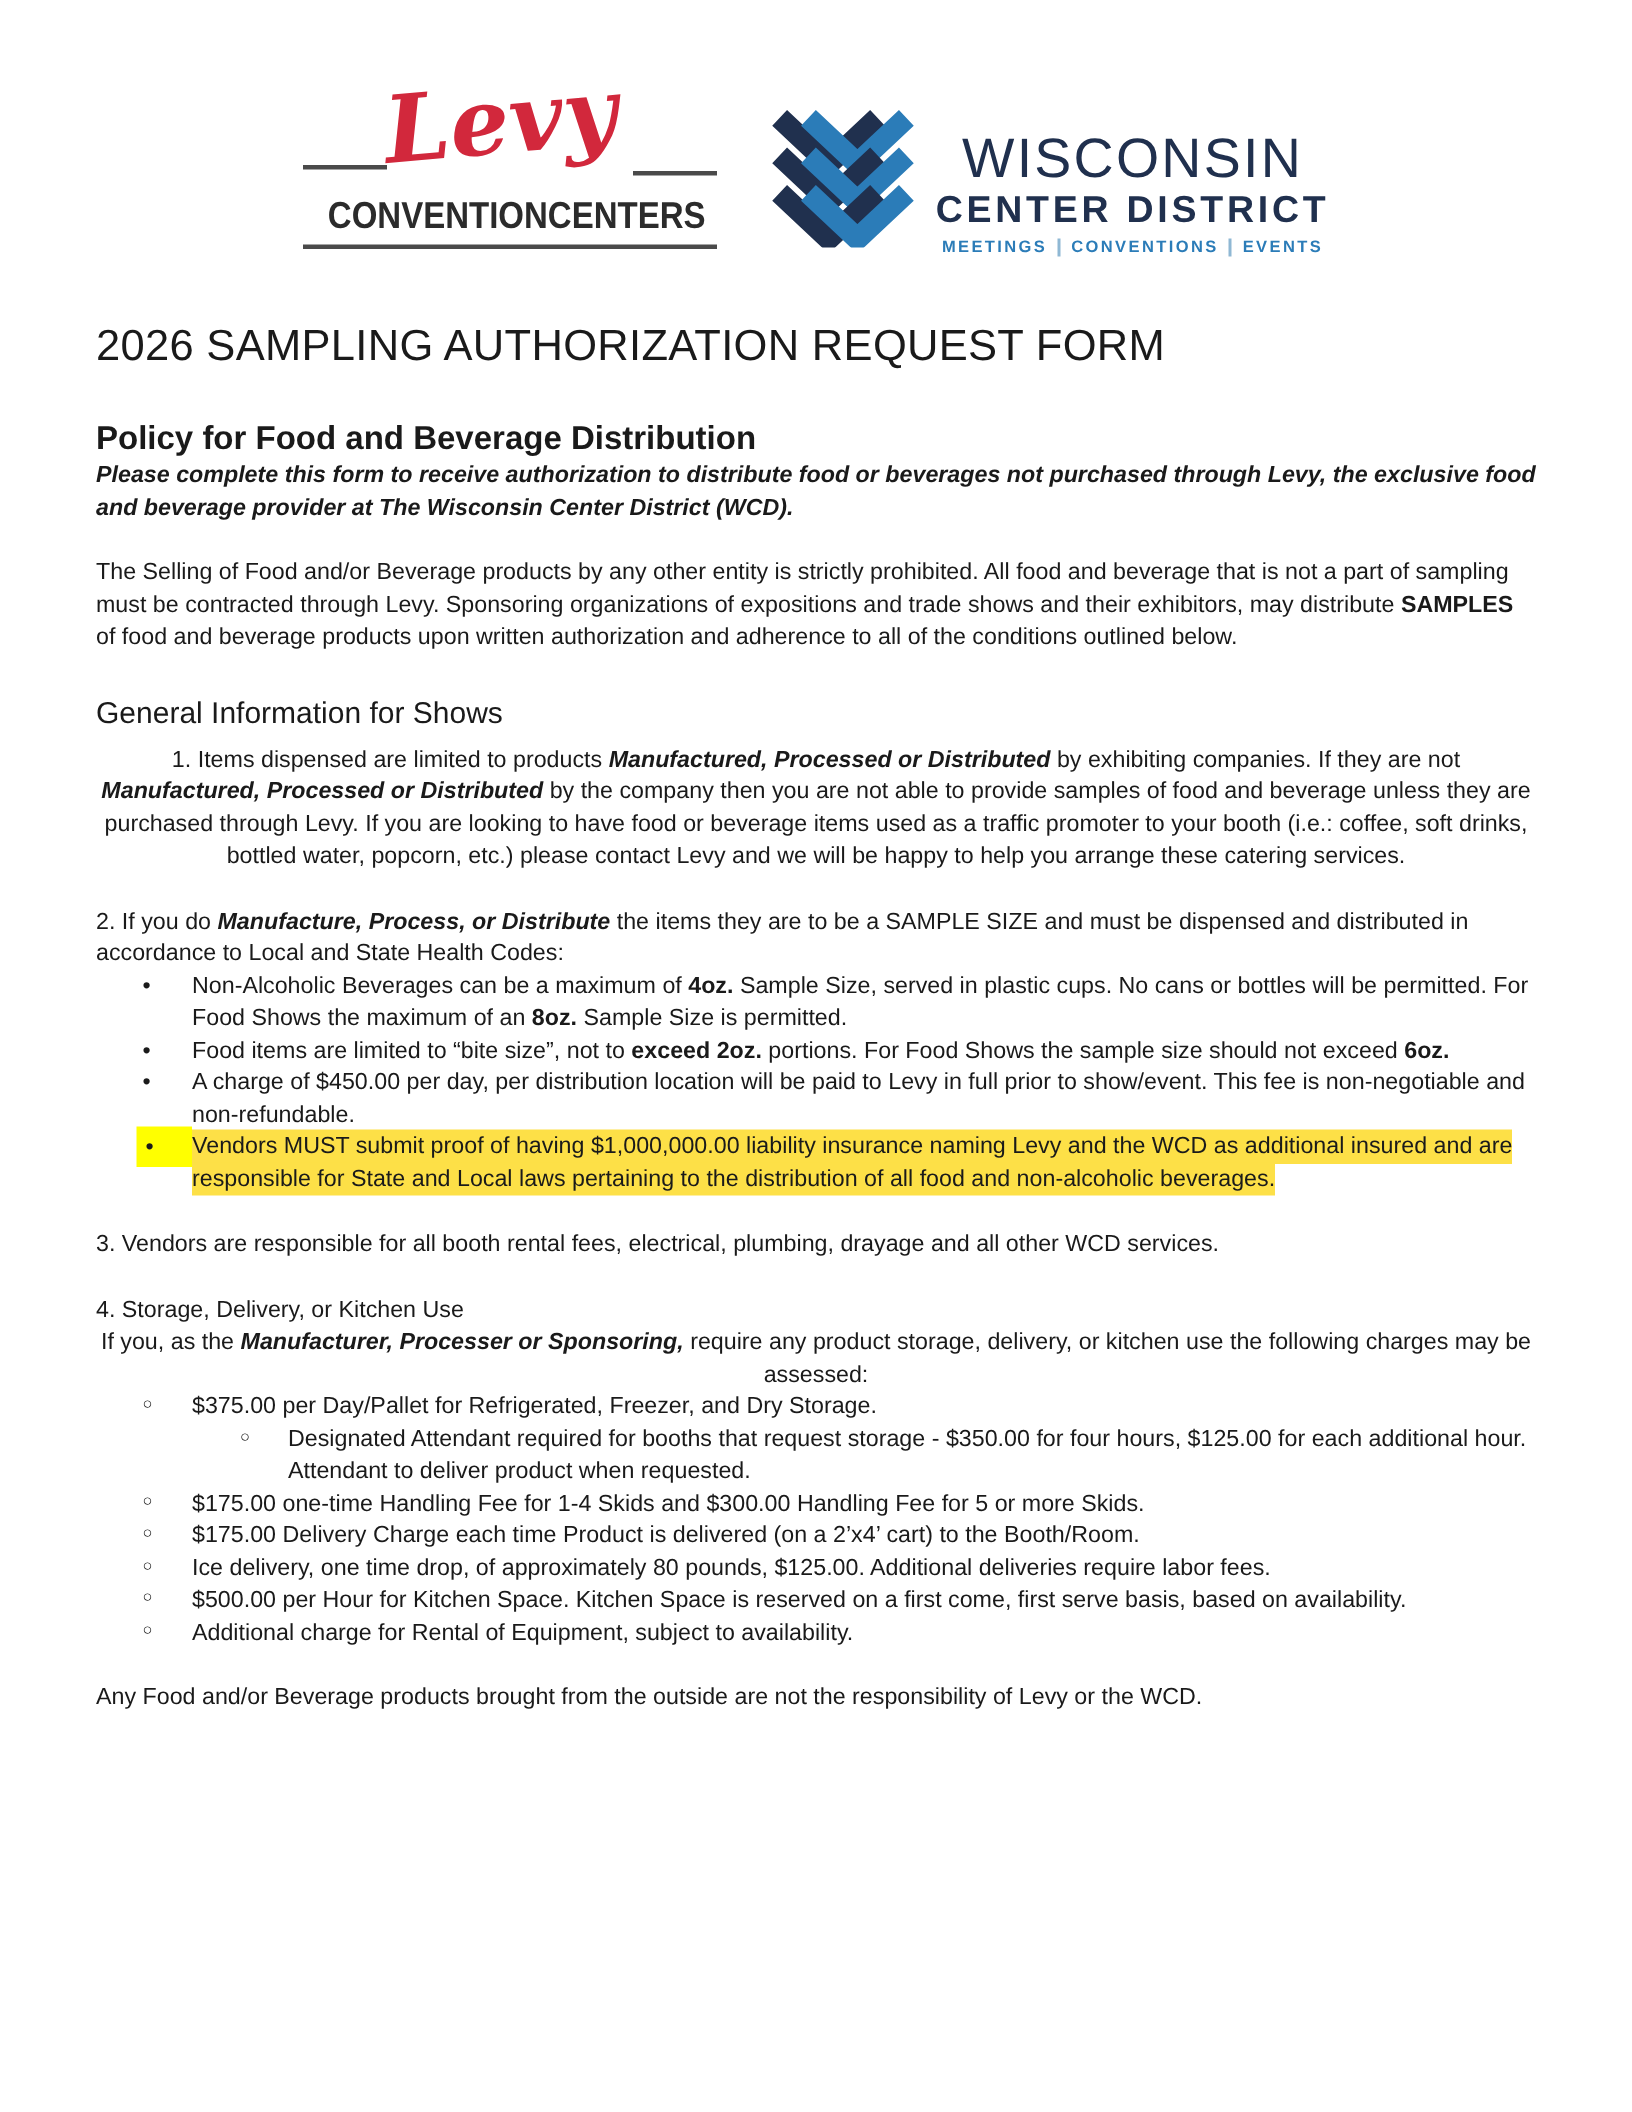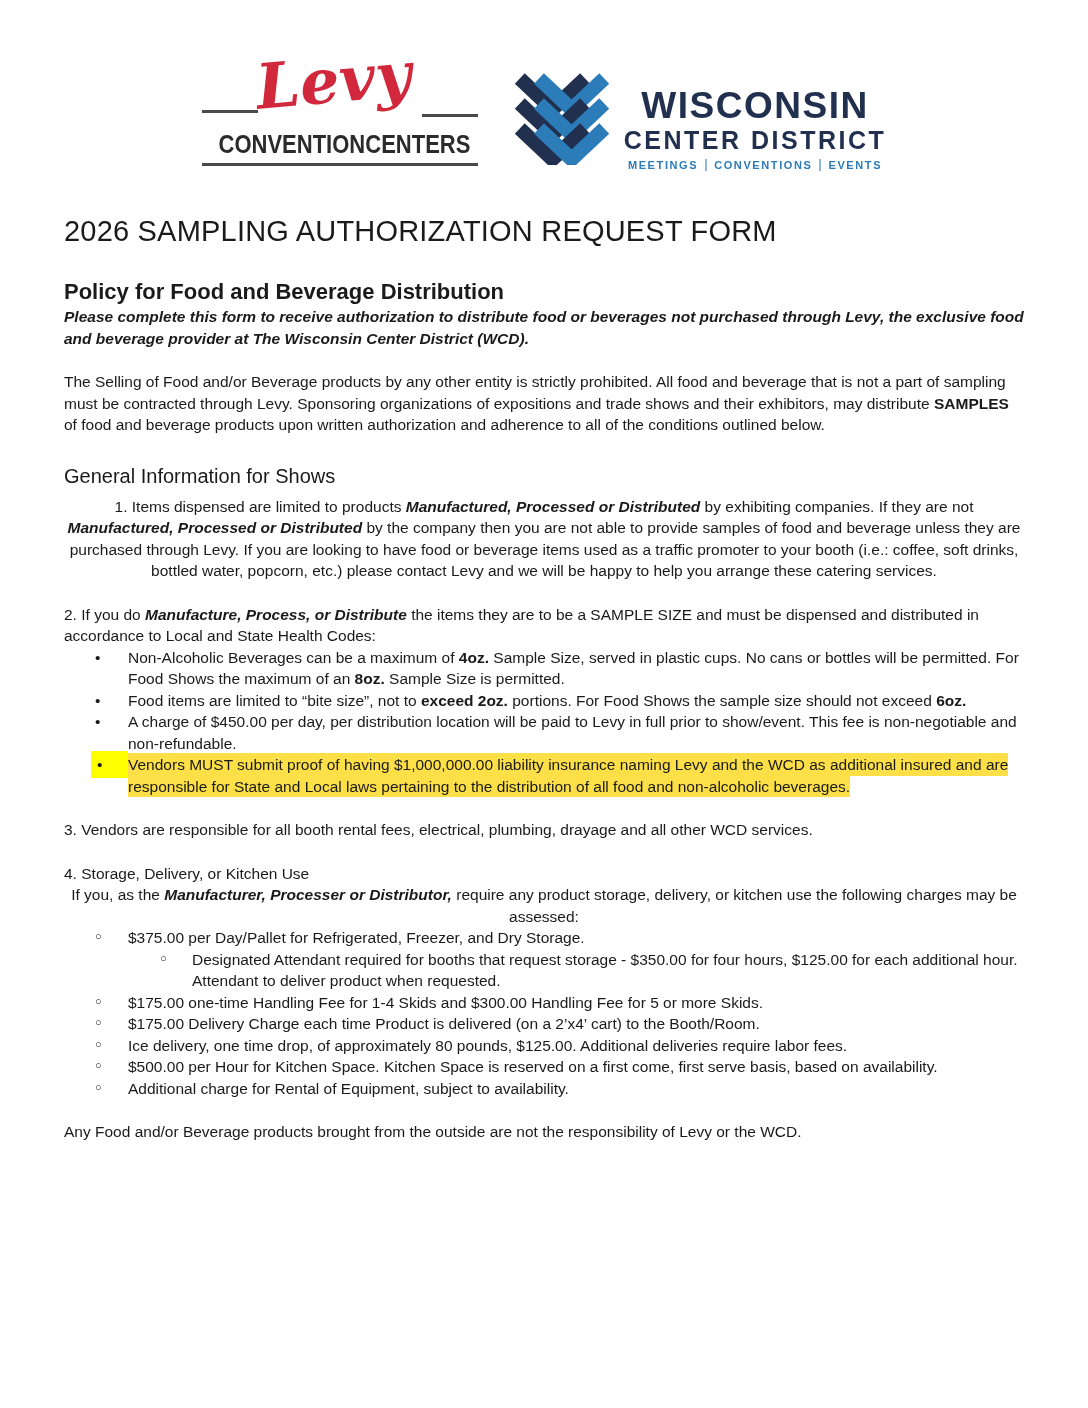--- a/index.html
+++ b/index.html
@@ -33,21 +33,21 @@
     display:flex; justify-content:space-between;
     font-weight:700; font-size:25px; color:#2b2b2b;
     transform:scaleX(0.88); transform-origin:center;
     white-space:nowrap; line-height:1;
   }
   .levy-underline { position:absolute; bottom:0; left:0; right:0; height:3px; background:#4a4a4a; }
 
   .wcd-logo { display:flex; align-items:center; gap:14px; }
   .wcd-mark svg { display:block; }
   .wcd-text { display:flex; flex-direction:column; align-items:center; }
-  .wcd-line1 { font-size:37px; font-weight:700; letter-spacing:1.5px; line-height:1.05;margin-top:24px; }
+  .wcd-line1 { font-size:37px; font-weight:400; letter-spacing:1.5px; line-height:1.05;margin-top:24px; }
   .wcd-line2 { font-size:25px; font-weight:700; letter-spacing:2.5px; line-height:1.15; }
   .wcd-tagline { margin-top:4px; display:flex; align-items:center; font-size:11px; font-weight:700; letter-spacing:1.6px;justify-content:flex-end; }
   .wcd-sep { width:2px; height:12px; background:#8fb8d4; margin:0 7px; }
 
   
   .doc-title { margin-top:44px; font-size:29px; font-weight:400; letter-spacing:0.2px; line-height:38px; }
   .policy-heading { margin-top:28px; font-size:22px; font-weight:700; line-height:28px; }
   .policy-intro { font-style:italic; font-weight:700; }
   .para { margin-top:22px; }
   .tight { margin-top:0;text-align:center; }
@@ -145,21 +145,21 @@
       </div>
       <div class="li hl-row">
         <span class="mark">•</span>
         <span><span class="hl">Vendors MUST submit proof of having $1,000,000.00 liability insurance naming Levy and the WCD as additional insured and are responsible for State and Local laws pertaining to the distribution of all food and non-alcoholic beverages.</span></span>
       </div>
     </div>
 
     <div class="para">3. Vendors are responsible for all booth rental fees, electrical, plumbing, drayage and all other WCD services.</div>
 
     <div class="para">4. Storage, Delivery, or Kitchen Use</div>
-    <div class="tight"><span>If you, as the </span><span class="b i">Manufacturer, Processer or Distributor,</span><span> require any product storage, delivery, or kitchen use the following charges may be assessed:</span></div>
+    <div class="tight"><span>If you, as the </span><span class="b i">Manufacturer, Processer or Sponsoring,</span><span> require any product storage, delivery, or kitchen use the following charges may be assessed:</span></div>
 
     <div class="blist">
       <div class="li circ">
         <span class="mark">○</span>
         <span>$375.00 per Day/Pallet for Refrigerated, Freezer, and Dry Storage.</span>
       </div>
       <div class="li nested">
         <span class="mark">○</span>
         <span>Designated Attendant required for booths that request storage - $350.00 for four hours, $125.00 for each additional hour. Attendant to deliver product when requested.</span>
       </div>

